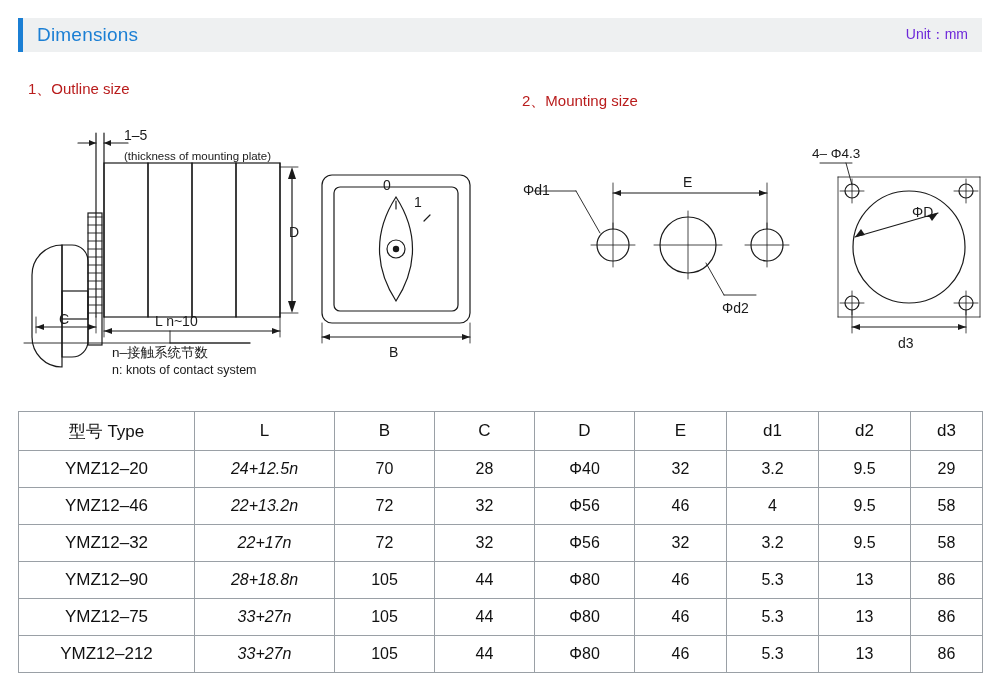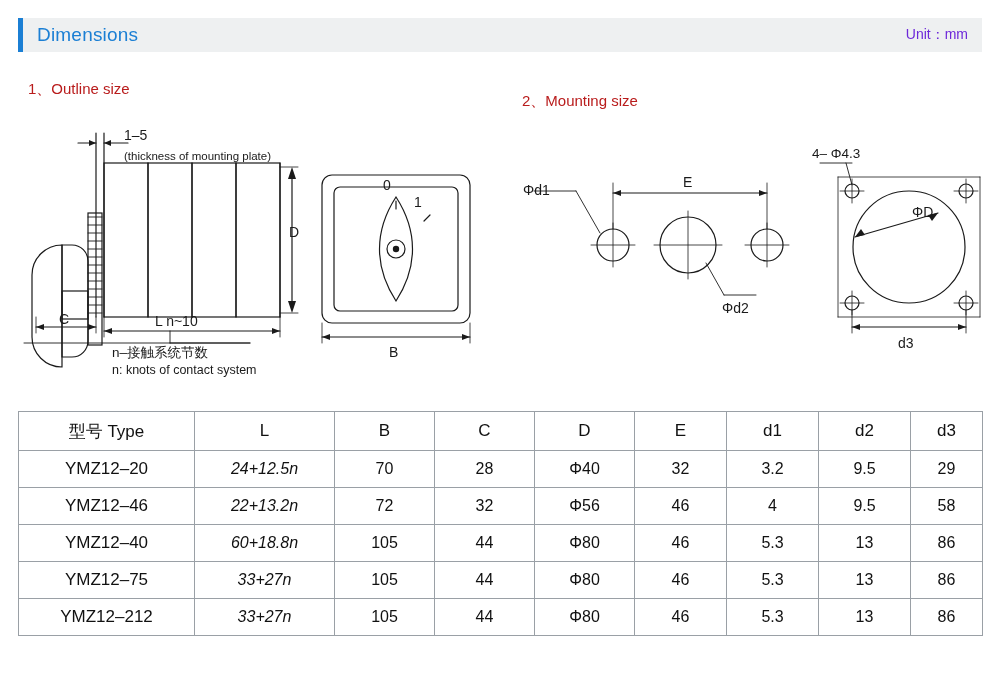--- a/index.html
+++ b/index.html
@@ -331,22 +331,33 @@
           <td class="l-cell">22+13.2n</td>
           <td>72</td>
           <td>32</td>
           <td>Φ56</td>
           <td>46</td>
           <td>4</td>
           <td>9.5</td>
           <td>58</td>
         </tr>
         <tr>
-          <td class="type-cell">YMZ12–40</td>
-          <td class="l-cell">60+18.8n</td>
+          <td class="type-cell">YMZ12–32</td>
+          <td class="l-cell">22+17n</td>
+          <td>72</td>
+          <td>32</td>
+          <td>Φ56</td>
+          <td>32</td>
+          <td>3.2</td>
+          <td>9.5</td>
+          <td>58</td>
+        </tr>
+        <tr>
+          <td class="type-cell">YMZ12–90</td>
+          <td class="l-cell">28+18.8n</td>
           <td>105</td>
           <td>44</td>
           <td>Φ80</td>
           <td>46</td>
           <td>5.3</td>
           <td>13</td>
           <td>86</td>
         </tr>
         <tr>
           <td class="type-cell">YMZ12–75</td>

